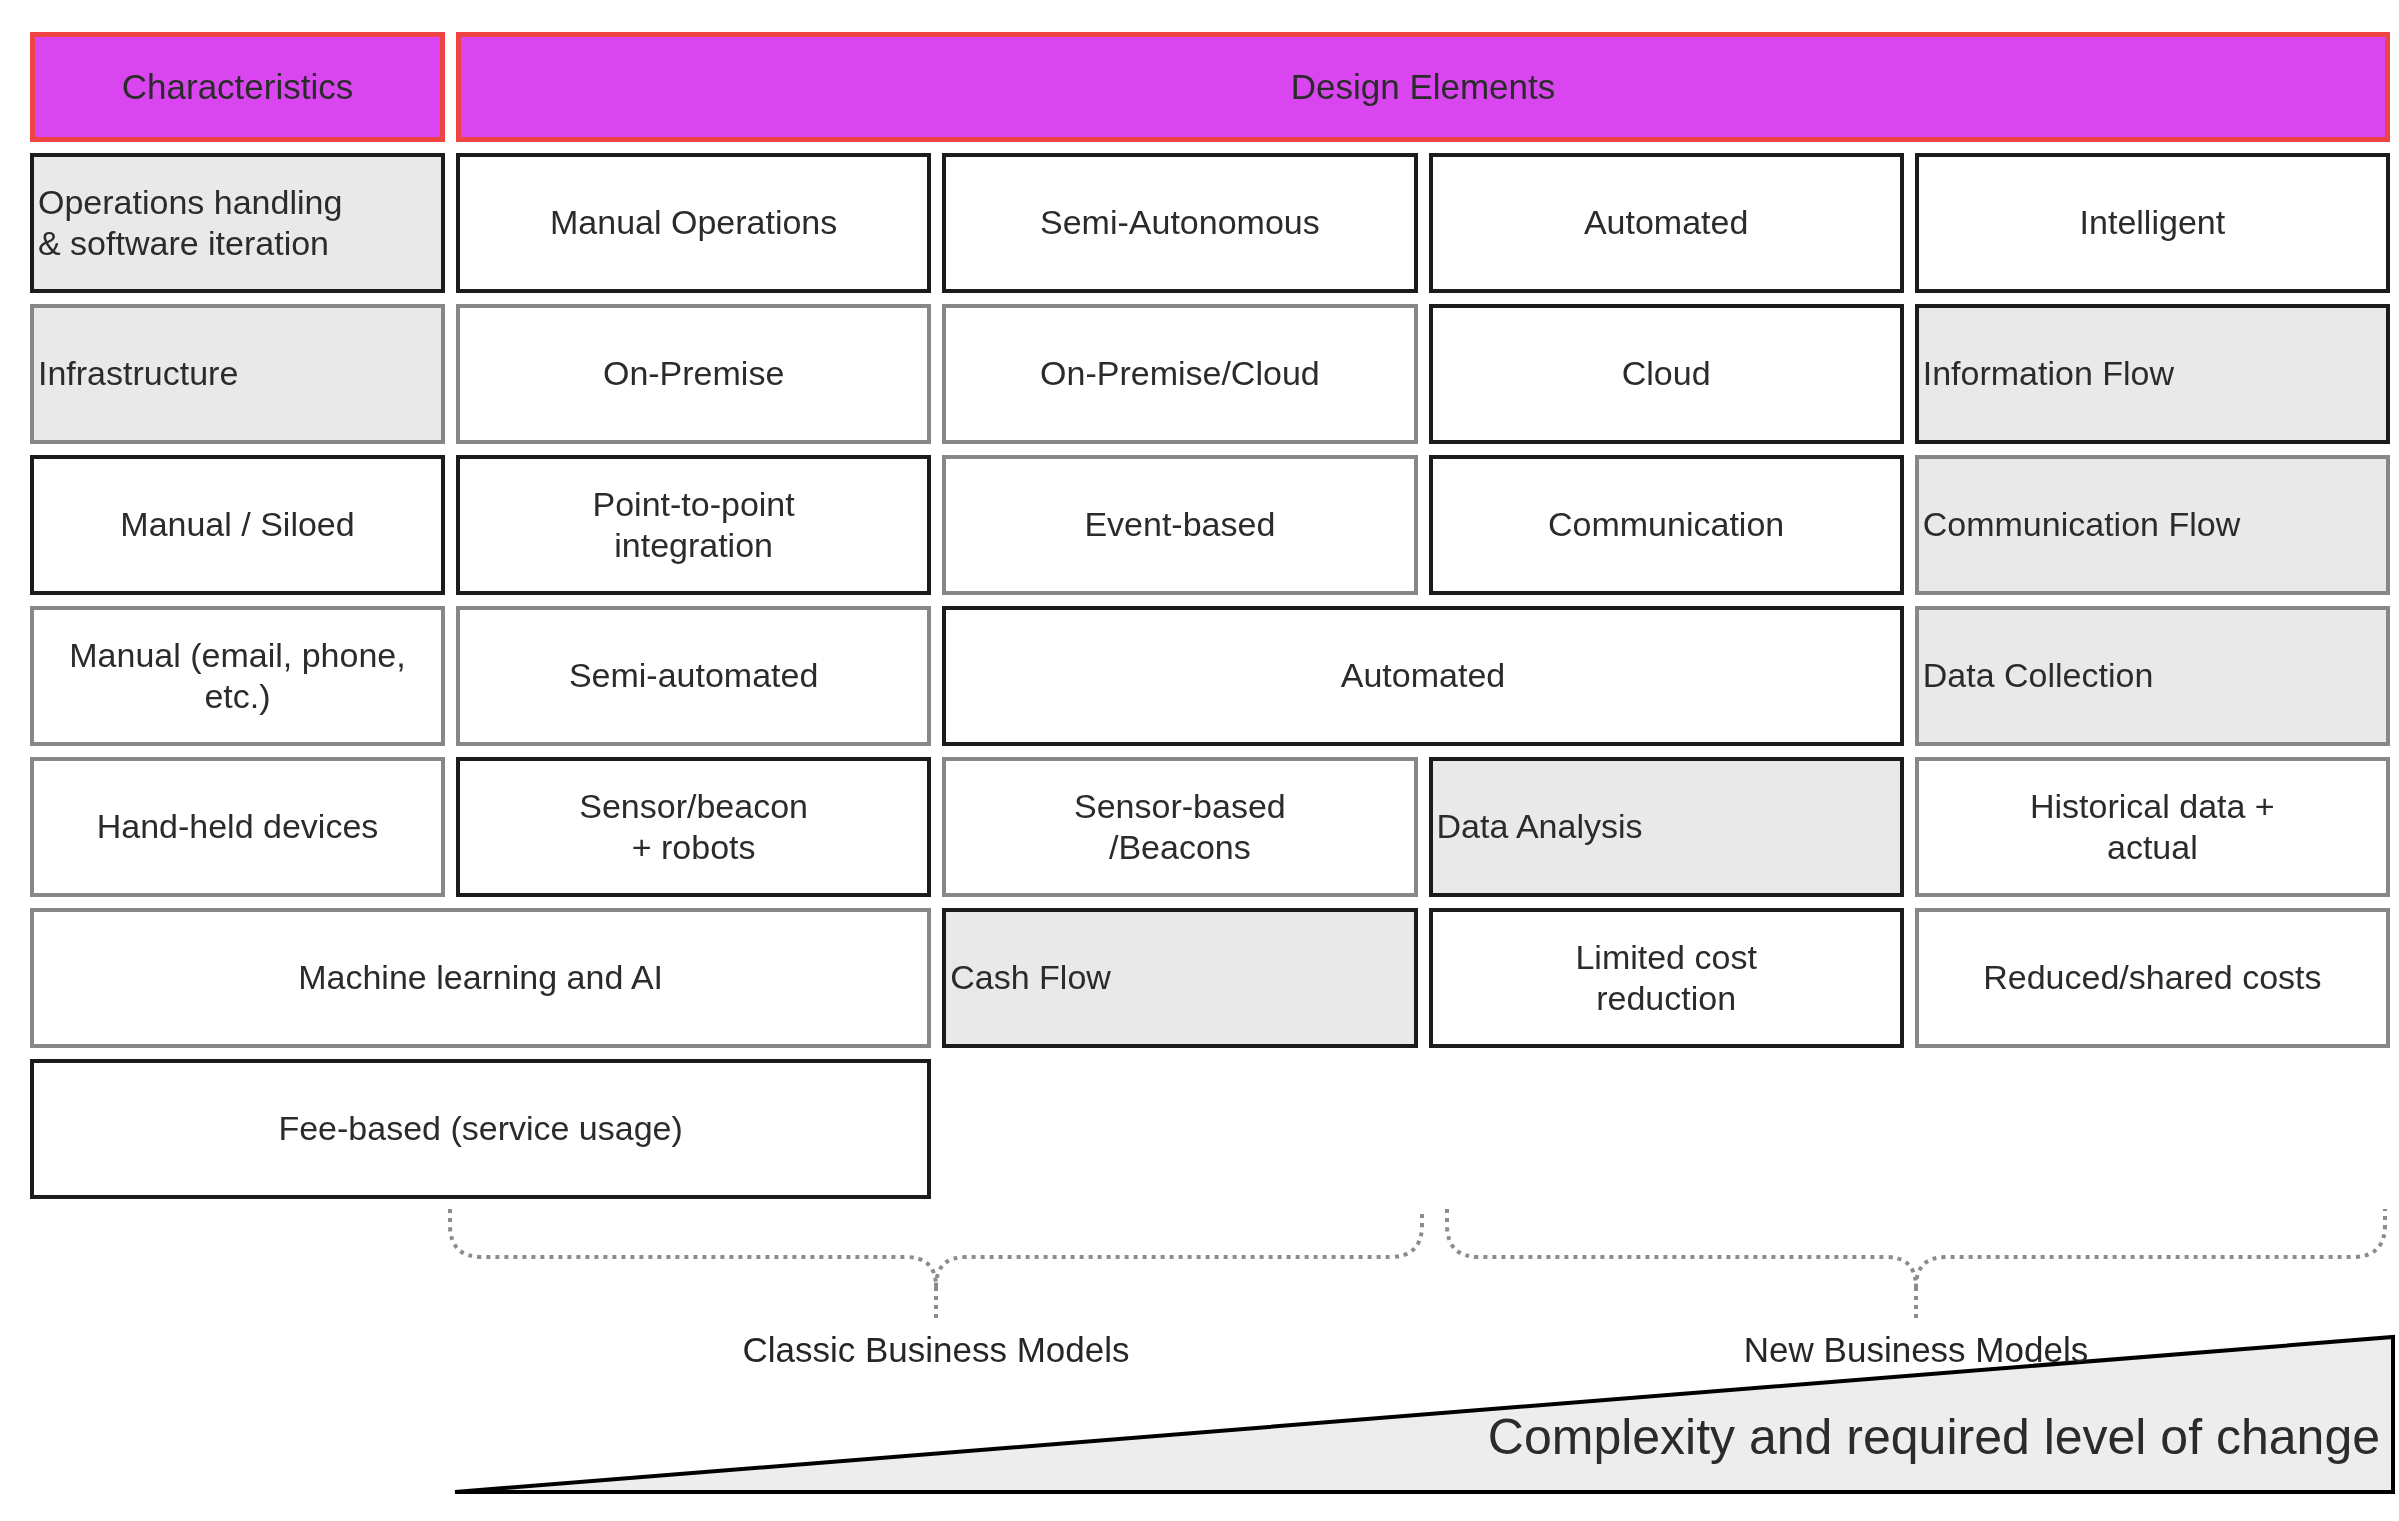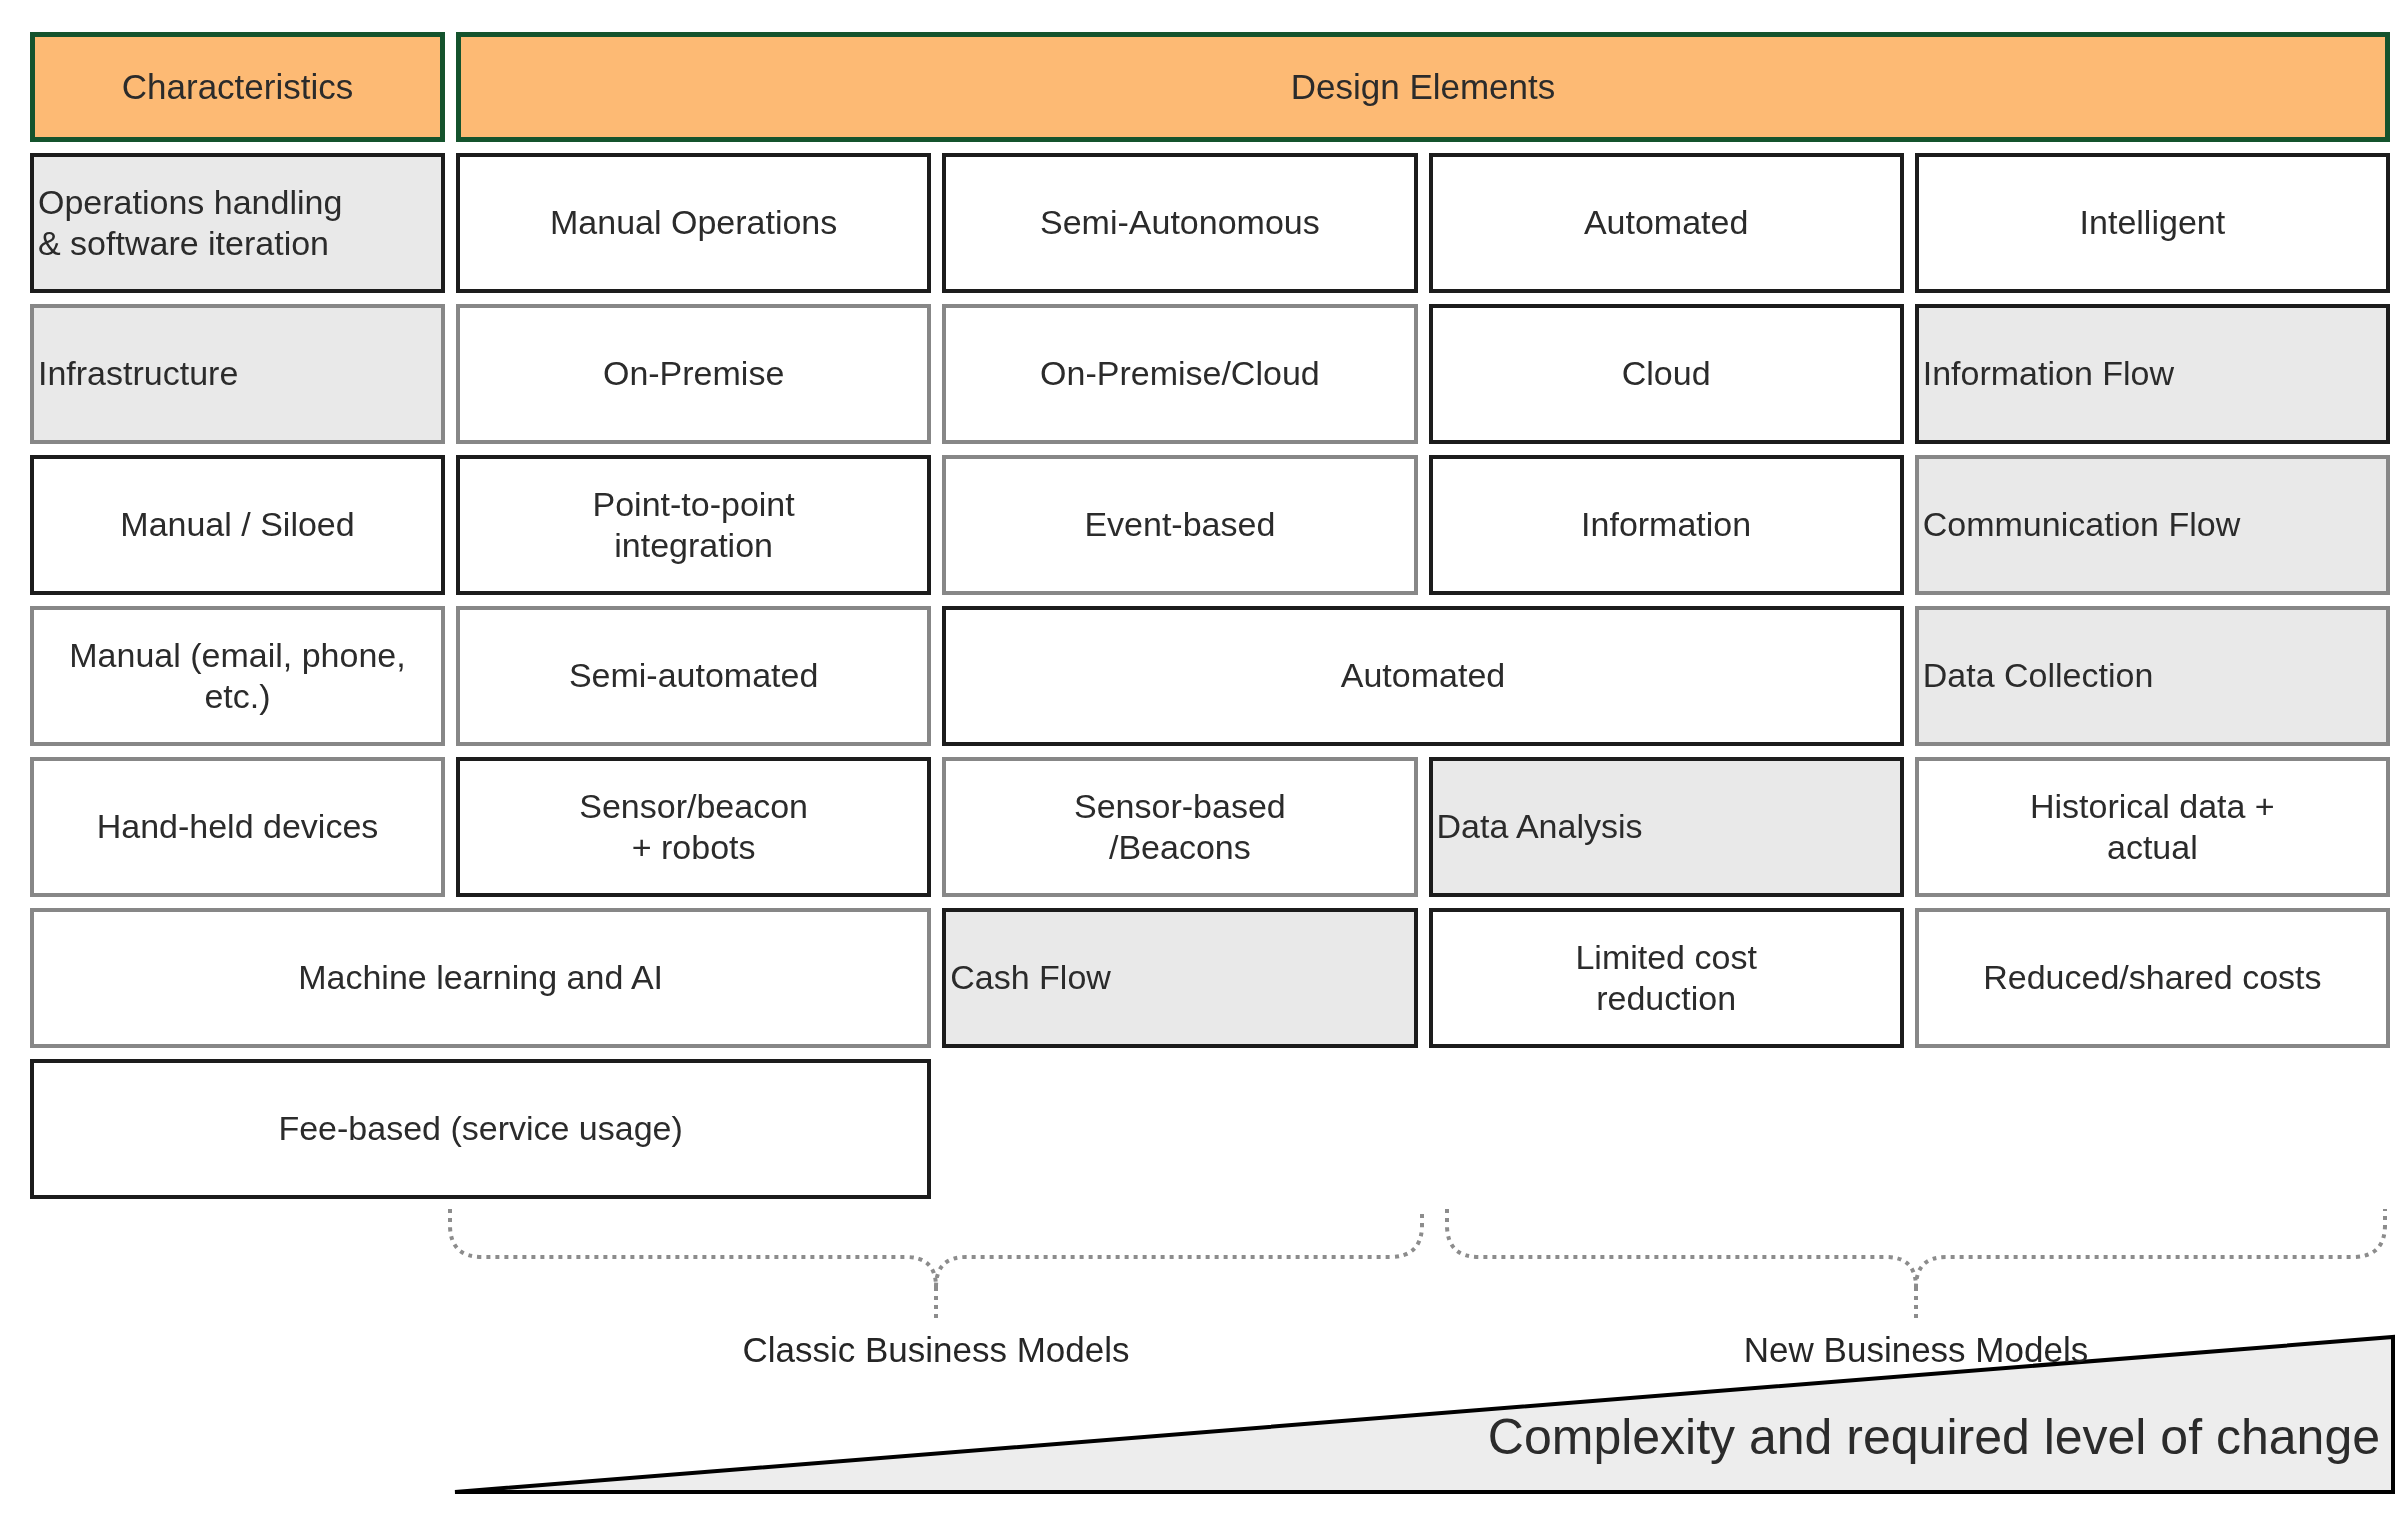--- a/index.html
+++ b/index.html
@@ -14,21 +14,21 @@
     grid-template-rows:110px repeat(7,140px);
     gap:11px;
   }
   .cell{
     display:flex;align-items:center;justify-content:center;
     background:#ffffff;text-align:center;
     font-size:34px;line-height:1.22;
   }
   .cell .txt{white-space:pre-line;}
   .head{
-    background:#fdba74;border:5px solid #14532d;font-size:35px;
+    background:#d946ef;border:5px solid #ef4444;font-size:35px;
   }
   .rowlabel{
     background:#e9e9e9;justify-content:flex-start;text-align:left;
     padding:0 4px;
   }
   .bd{border:4px solid #1c1c1c;}
   .bg{border:4px solid #878787;}
   .sp2{grid-column:span 2;}
   .sp4{grid-column:span 4;}
   .brace-layer{position:absolute;left:0;top:1195px;width:2399px;height:326px;}
@@ -93,21 +93,21 @@
     <span class="txt">Manual / Siloed</span>
   </div>
   <div class="cell bd">
     <span class="txt">Point-to-point
 integration</span>
   </div>
   <div class="cell bg">
     <span class="txt">Event-based</span>
   </div>
   <div class="cell bd">
-    <span class="txt">Information</span>
+    <span class="txt">Communication</span>
   </div>
 
   <div class="cell rowlabel bg">
     <span class="txt">Communication Flow</span>
   </div>
   <div class="cell bg">
     <span class="txt">Manual (email, phone,
 etc.)</span>
   </div>
   <div class="cell bg">

